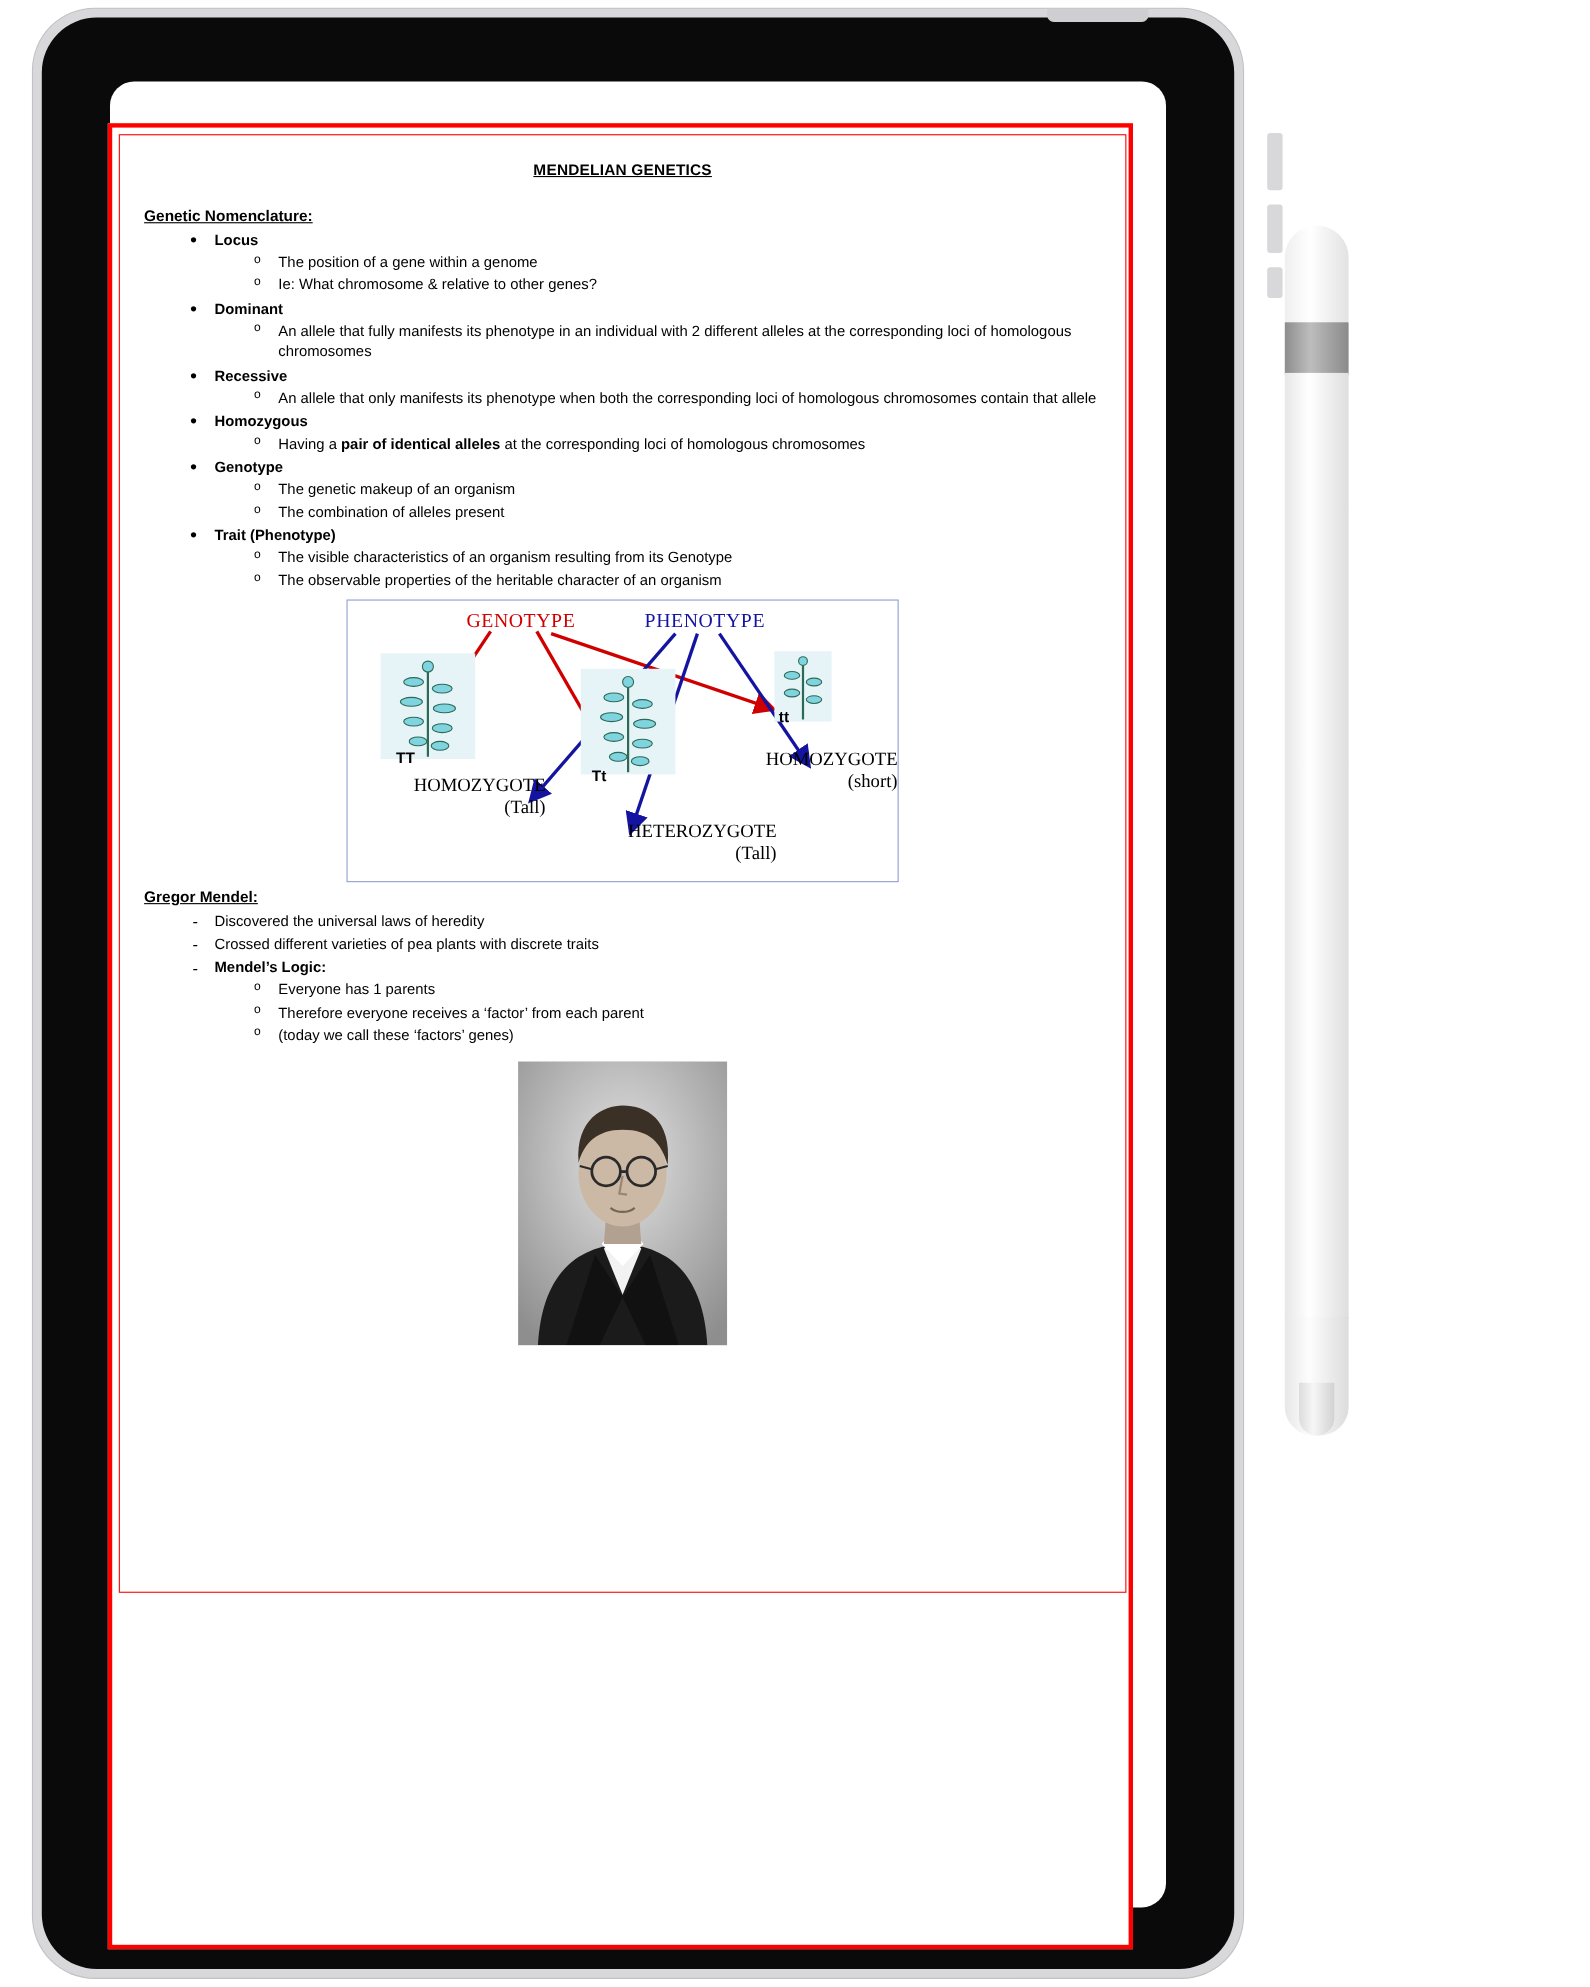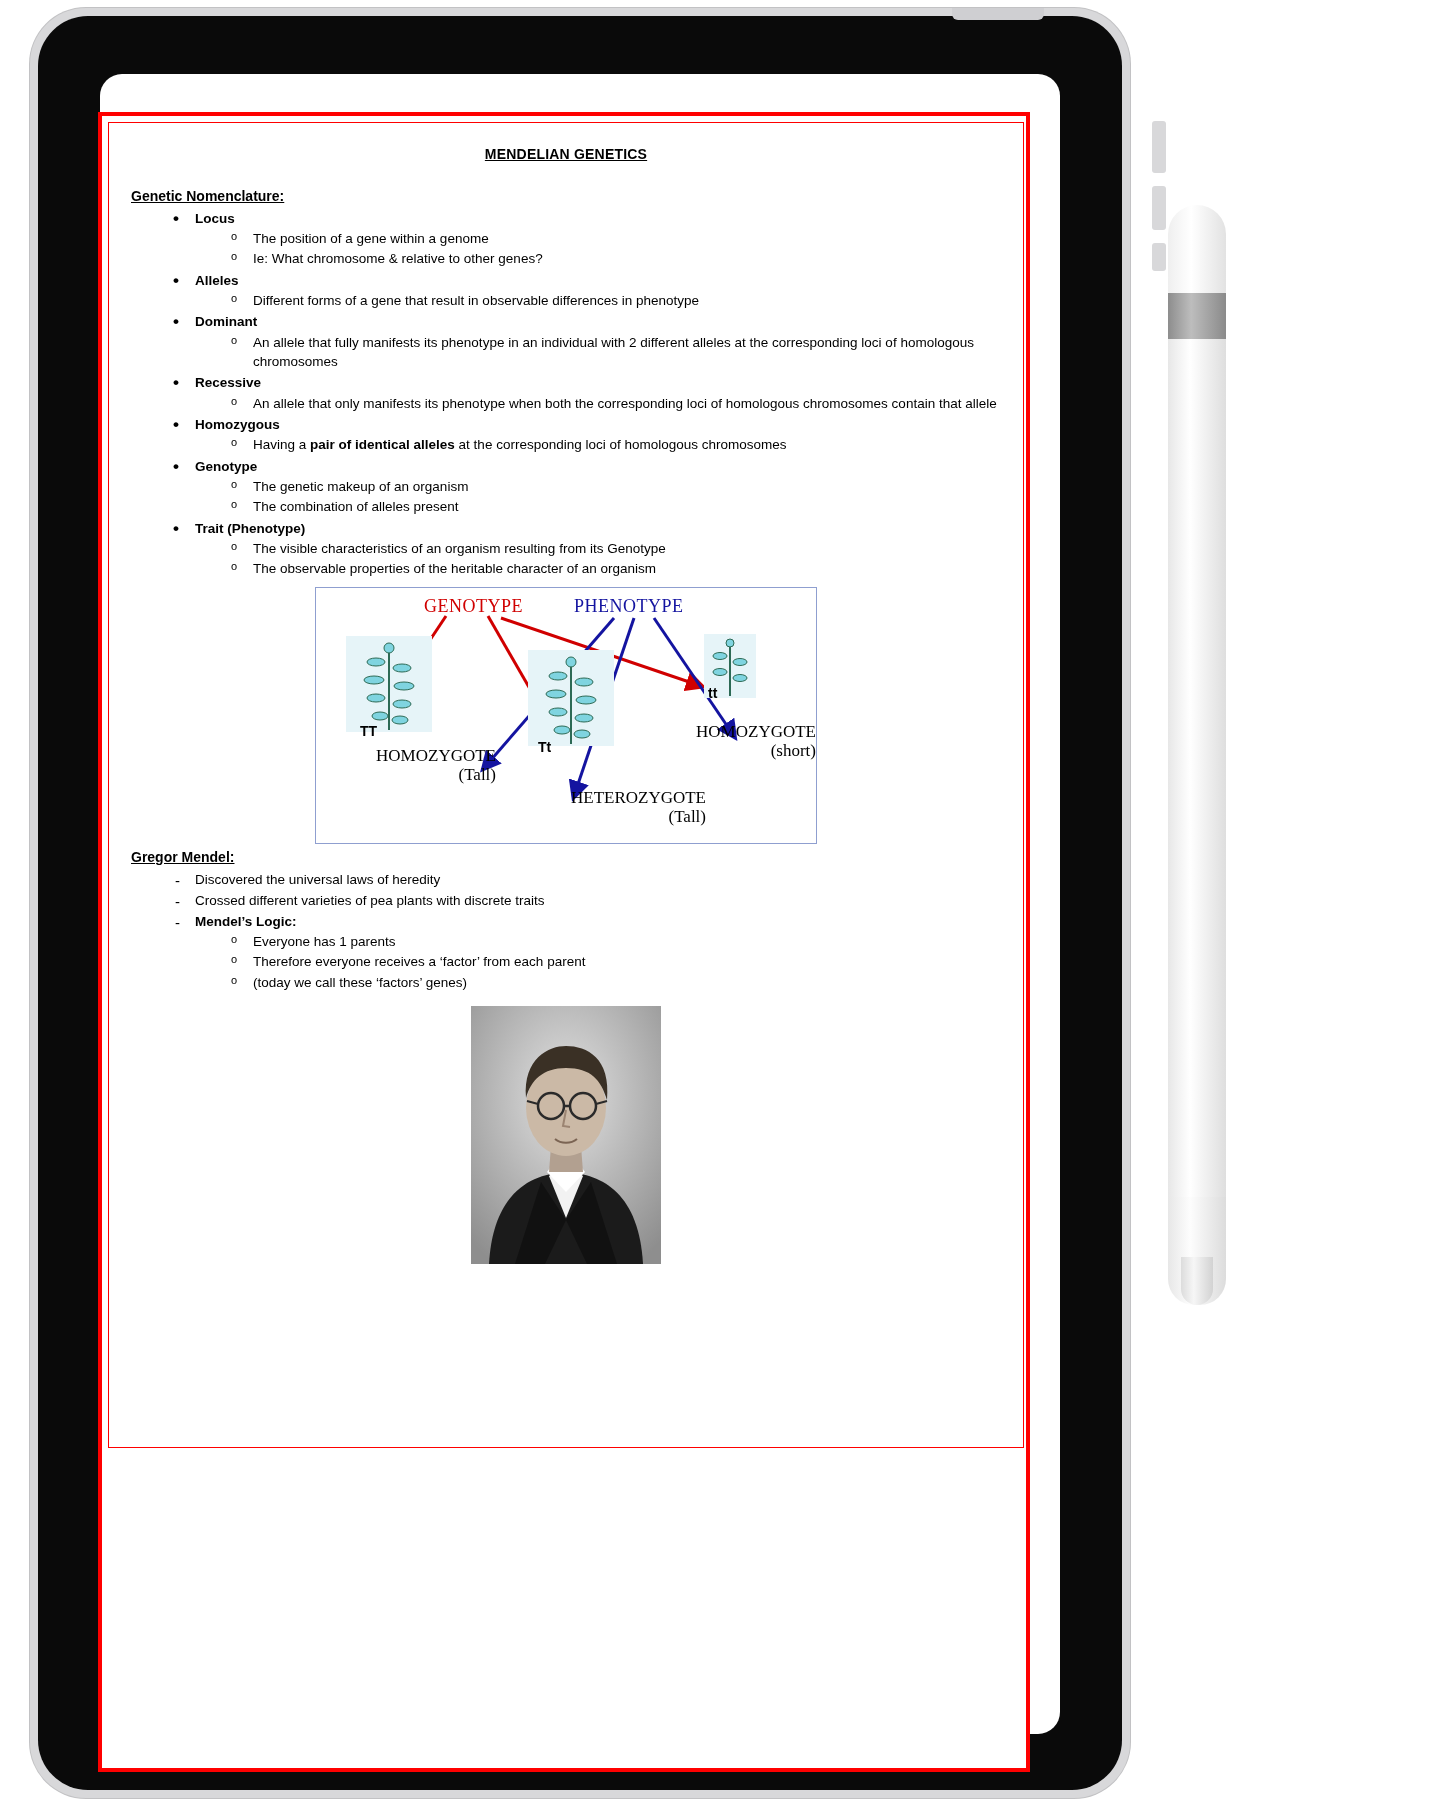--- a/index.html
+++ b/index.html
@@ -202,21 +202,21 @@
     border: 1px solid #8f9fd0;
     background: #ffffff;
     font-family: "Liberation Serif", serif;
   }
   .fig-label {
     position: absolute;
     font-size: 18px;
     letter-spacing: .5px;
   }
   .fig-genotype { left: 108px; top: 6px; color: #d00000; }
-  .fig-phenotype { left: 258px; top: 6px; color: #1414a0; }
+  .fig-phenotype { left: 270px; top: 6px; color: #1414a0; }
 
   .plant {
     position: absolute;
     background: #e6f4f8;
   }
   .plant svg { display: block; }
   .plant-1 { left: 30px; top: 48px; width: 86px; height: 96px; }
   .plant-2 { left: 212px; top: 62px; width: 86px; height: 96px; }
   .plant-3 { left: 388px; top: 46px; width: 52px; height: 64px; }
 
@@ -282,26 +282,20 @@
 
 
       <li>
         <span>Locus</span>
         <ul class="lvl2">
           <li>The position of a gene within a genome</li>
           <li>Ie: What chromosome &amp; relative to other genes?</li>
         </ul>
       </li>
 
-      <li>
-        <span>Alleles</span>
-        <ul class="lvl2">
-          <li>Different forms of a gene that result in observable differences in phenotype</li>
-        </ul>
-      </li>
 
       <li>
         <span>Dominant</span>
         <ul class="lvl2">
           <li>An allele that fully manifests its phenotype in an individual with 2 different alleles at the corresponding loci of homologous chromosomes</li>
         </ul>
       </li>
 
       <li>
         <span>Recessive</span>

